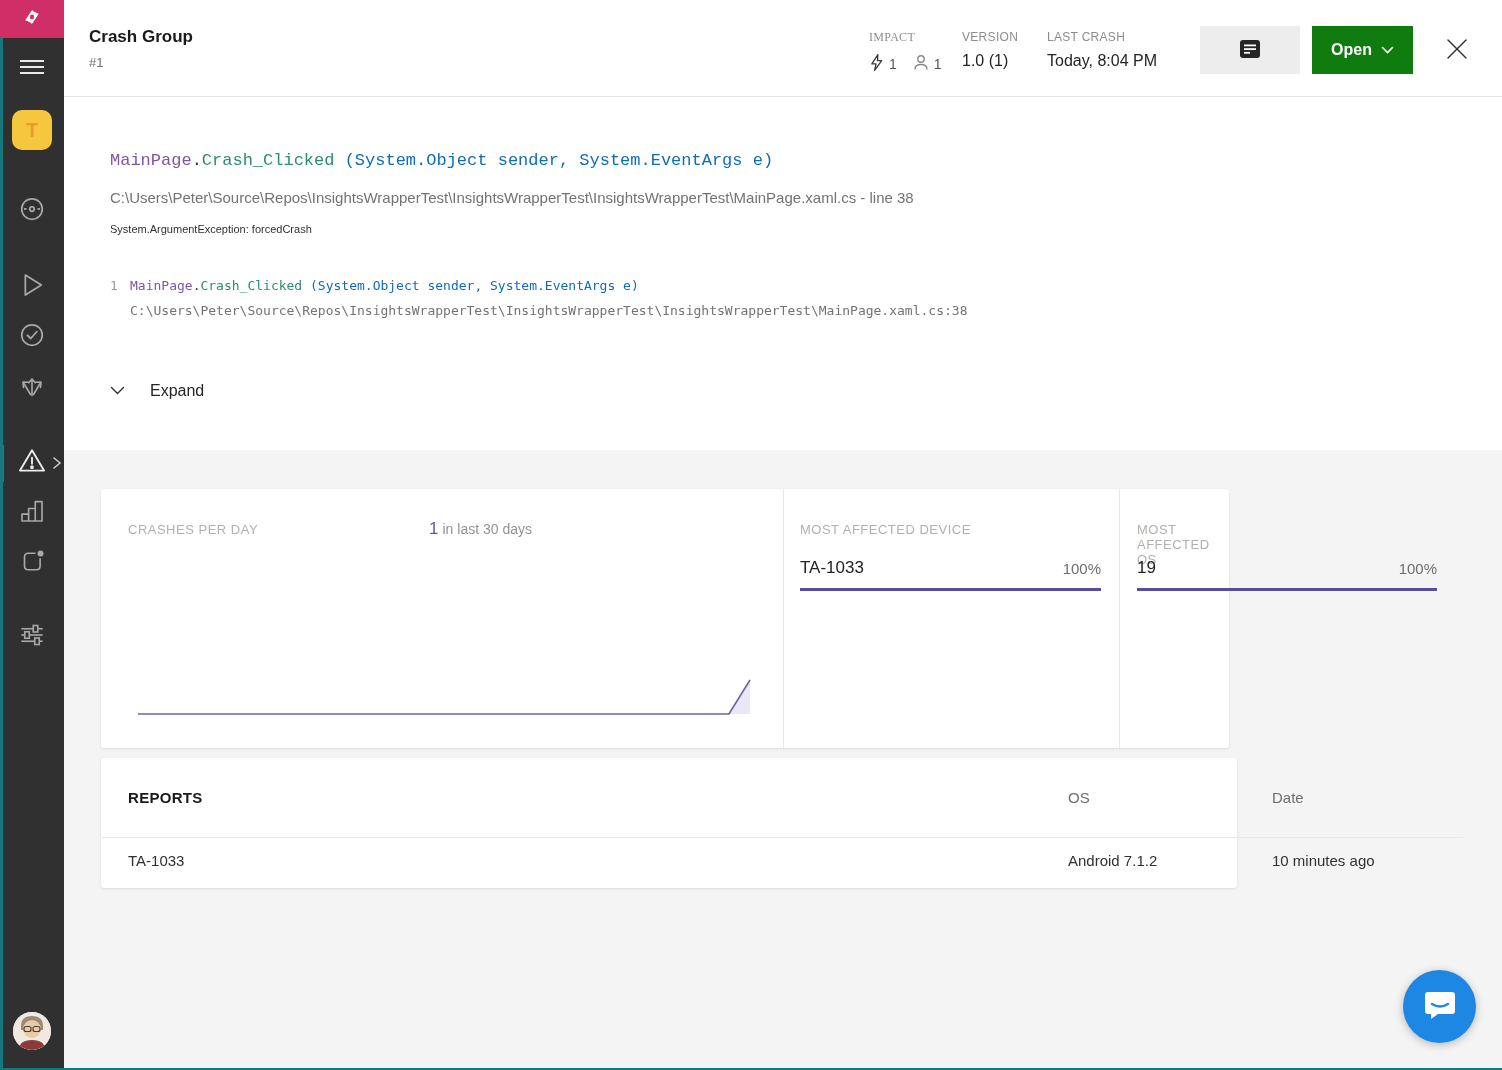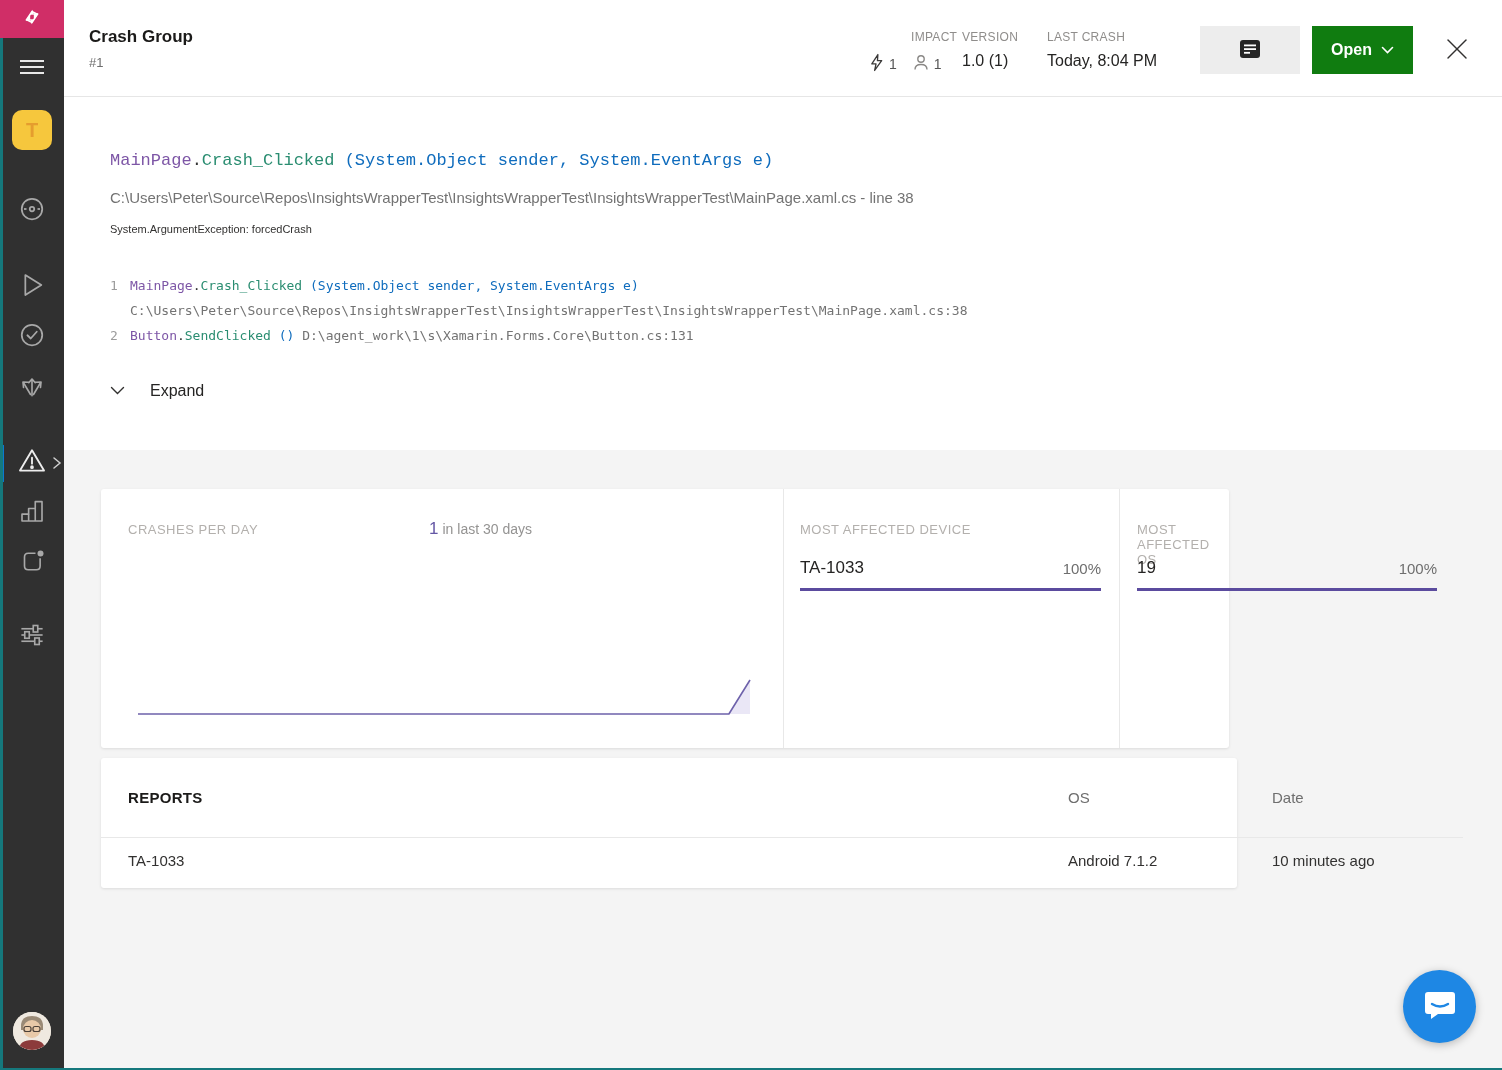--- a/index.html
+++ b/index.html
@@ -197,21 +197,21 @@
     </svg>
   </div>
 </nav>
 <div class="edge-left"></div>
 <div class="edge-bottom"></div>
 
 <header id="header">
   <div class="hd-title">Crash Group</div>
   <div class="hd-sub">#1</div>
 
-  <div class="meta-label" style="left:847px;">IMPACT</div>
+  <div class="meta-label" style="left:805px;font-family:Liberation Serif, serif;">IMPACT</div>
   <div class="impact-row">
     <span>
       <svg width="15" height="19" viewBox="0 0 16 20" fill="none" stroke="#3b3a39" stroke-width="1.4" stroke-linejoin="round">
         <path d="M9.5 1.5 L3 11.5 L7.5 11.5 L6 18.5 L13.5 8 L9 8 Z"></path>
       </svg>
     </span>
     <span>1</span>
     <span style="width:6px;"></span>
     <span>
       <svg width="16" height="17" viewBox="0 0 16 17" fill="none" stroke="#8a8886" stroke-width="1.4">
@@ -266,23 +266,20 @@
     </div>
     <div class="src-path">C:\Users\Peter\Source\Repos\InsightsWrapperTest\InsightsWrapperTest\InsightsWrapperTest\MainPage.xaml.cs - line 38</div>
     <div class="exc-line">System.ArgumentException: forcedCrash</div>
 
     <div class="stack">
       <div>
         <span class="num">1</span><span class="tok-cls">MainPage</span><span class="tok-dot">.</span><span class="tok-method">Crash_Clicked</span><span class="tok-args"> (System.Object sender, System.EventArgs e)</span>
       </div>
       <div>
         <span class="num"></span><span class="loc">C:\Users\Peter\Source\Repos\InsightsWrapperTest\InsightsWrapperTest\InsightsWrapperTest\MainPage.xaml.cs:38</span>
-      </div>
-      <div>
-        <span class="num">2</span><span class="tok-cls">Button</span><span class="tok-dot">.</span><span class="tok-method">SendClicked</span><span class="tok-args"> () </span><span class="loc">D:\agent_work\1\s\Xamarin.Forms.Core\Button.cs:131</span>
       </div>
     </div>
 
     <div class="expand-row">
       <span>
         <svg width="15" height="10" viewBox="0 0 15 10" fill="none" stroke="#323130" stroke-width="1.4" stroke-linecap="round">
           <polyline points="1.5,1.5 7.5,7.5 13.5,1.5"></polyline>
         </svg>
       </span>
       <span class="expand-lbl">Expand</span>

